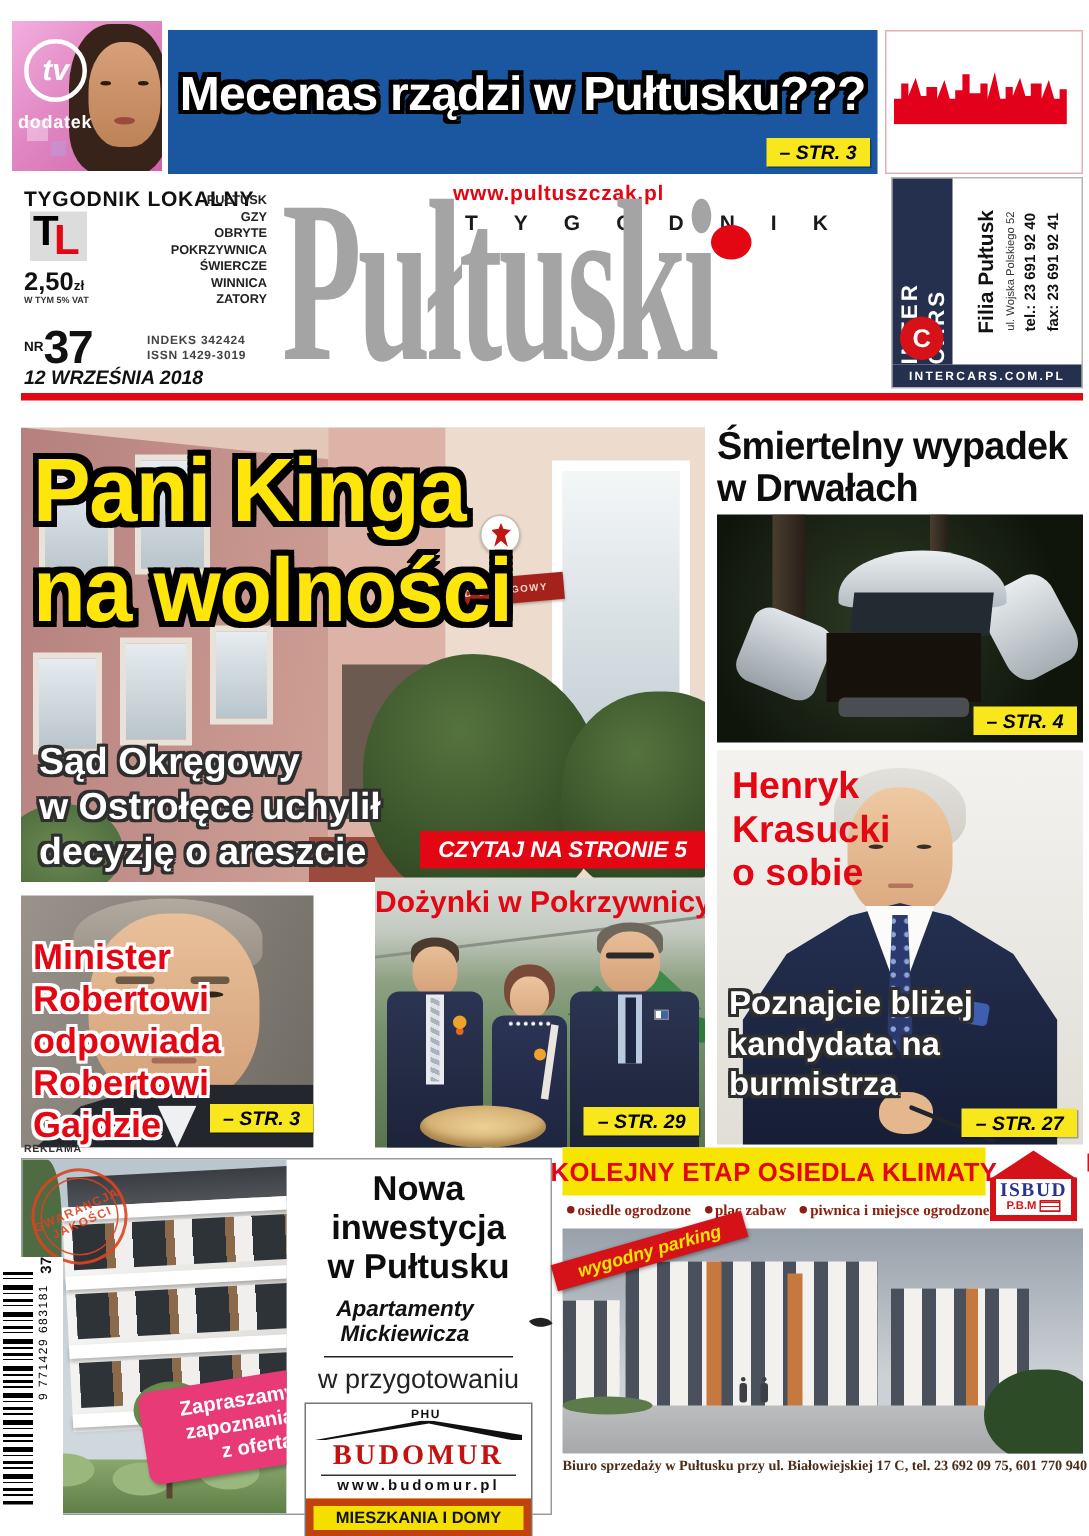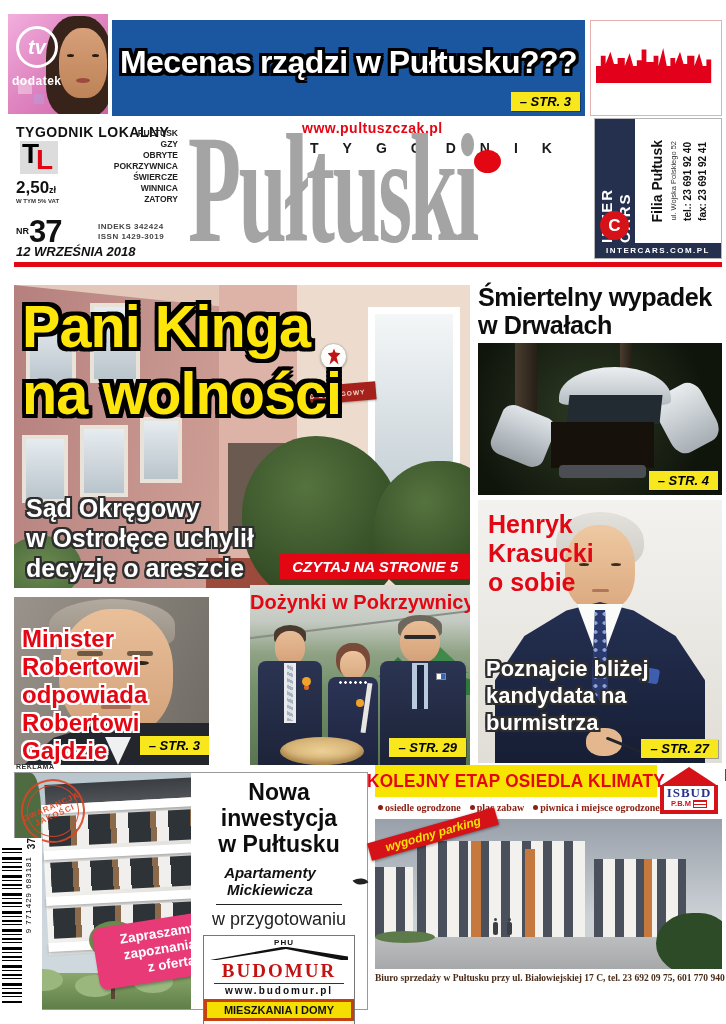--- a/index.html
+++ b/index.html
@@ -242,21 +242,21 @@
   .quill { display:inline-block; width:15px; height:9px; background:#222; border-radius:0 100% 0 100%; transform:rotate(-28deg); }
   .b-line { width:72%; border-top:1.5px solid #222; margin:6px auto 4px; }
   .b-status { font-size:18px; color:#222; }
   .b-logo { width:152px; margin:5px auto 0; border:1px solid #777; background:#fff; padding:2px 4px 0; }
   .b-phu { font-size:8px; font-weight:bold; text-align:center; padding-left:10px; letter-spacing:1px; }
   .b-roofline { position:relative; height:13px; margin:0 2px;
     background:#111; clip-path:polygon(0 100%,52% 0,56% 0,100% 74%,100% 100%,95% 100%,55% 16%,5% 100%); }
   .b-chimney { position:absolute; right:16%; top:-3px; width:4px; height:8px; background:#111; }
   .b-name { font-family:"Liberation Serif", serif; font-size:19px; font-weight:bold; color:#c41212; letter-spacing:2px; }
   .b-site { font-size:10px; font-weight:bold; letter-spacing:2px; border-top:1.5px solid #333; margin:1px 6px 0; padding-top:1px; }
-  .b-tag { background:#f5df00; border:3px solid #c2410c; font-size:11px; font-weight:bold; margin:3px -4px 4px; padding:2px 0; }
+  .b-tag { background:#f5df00; border:5px solid #c2410c; font-size:11px; font-weight:bold; margin:3px -4px 4px; padding:2px 0; }
 
   
   .isbud { left:375px; top:765px; width:347px; height:245px; background:#fff; }
   .i-banner { position:absolute; left:0; top:0; width:282px; height:32px; background:#f7e400;
     display:flex; align-items:center; justify-content:center; }
   .i-banner span { color:#e30613; font-weight:bold; font-size:17.5px; letter-spacing:.3px; white-space:nowrap; transform:scaleX(.98); }
   .i-features { position:absolute; left:3px; top:37px; display:flex; gap:9px; font-family:"Liberation Serif", serif;
     font-size:10px; font-weight:bold; color:#8b2012; white-space:nowrap; }
   .i-features .dot { width:5px; height:5px; background:#8b2012; border-radius:50%; display:inline-block; margin-right:2px; vertical-align:1px; }
   .i-logo { position:absolute; right:2px; top:2px; width:62px; }

